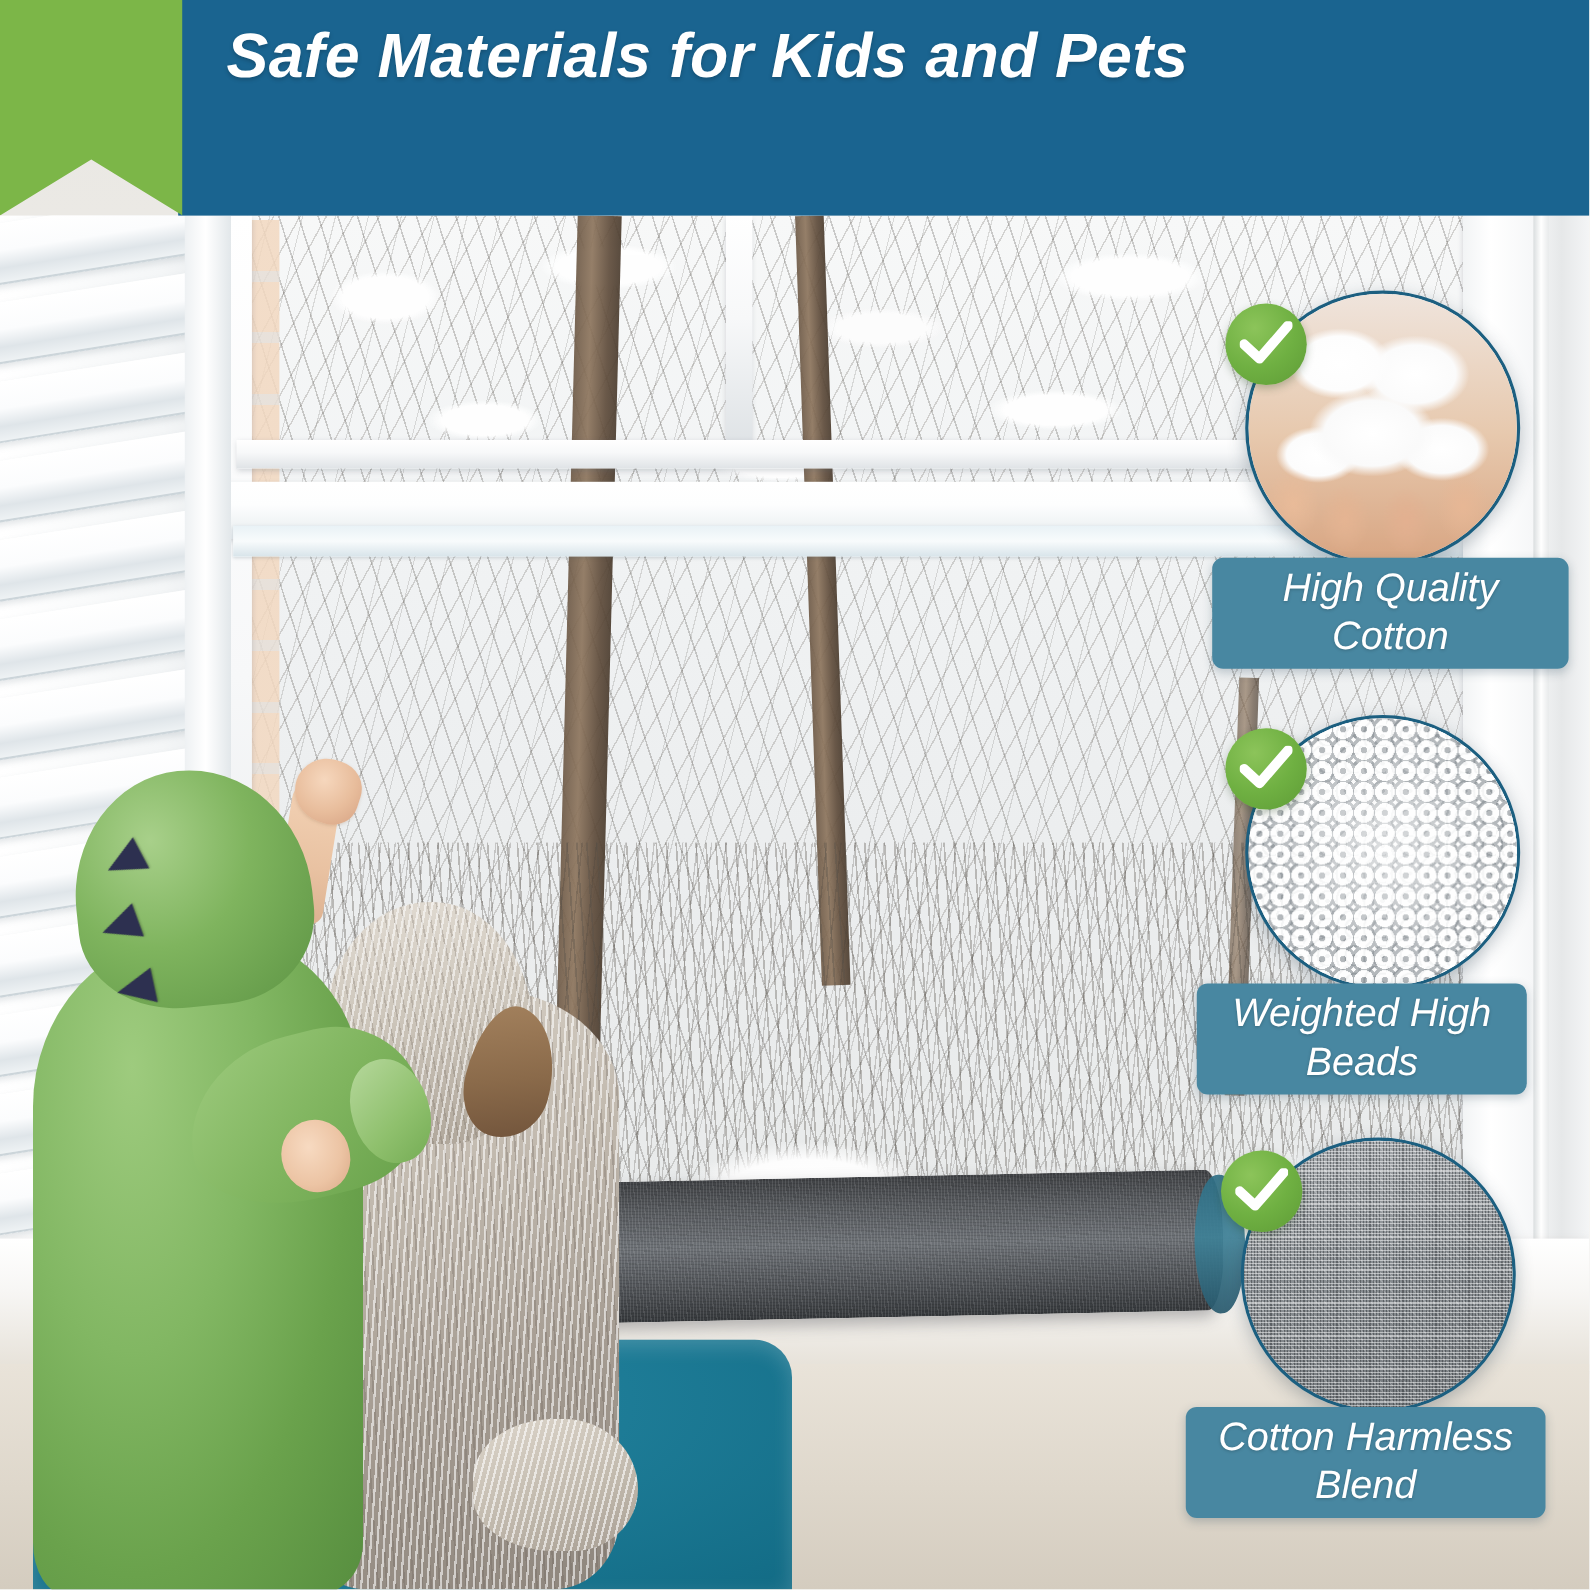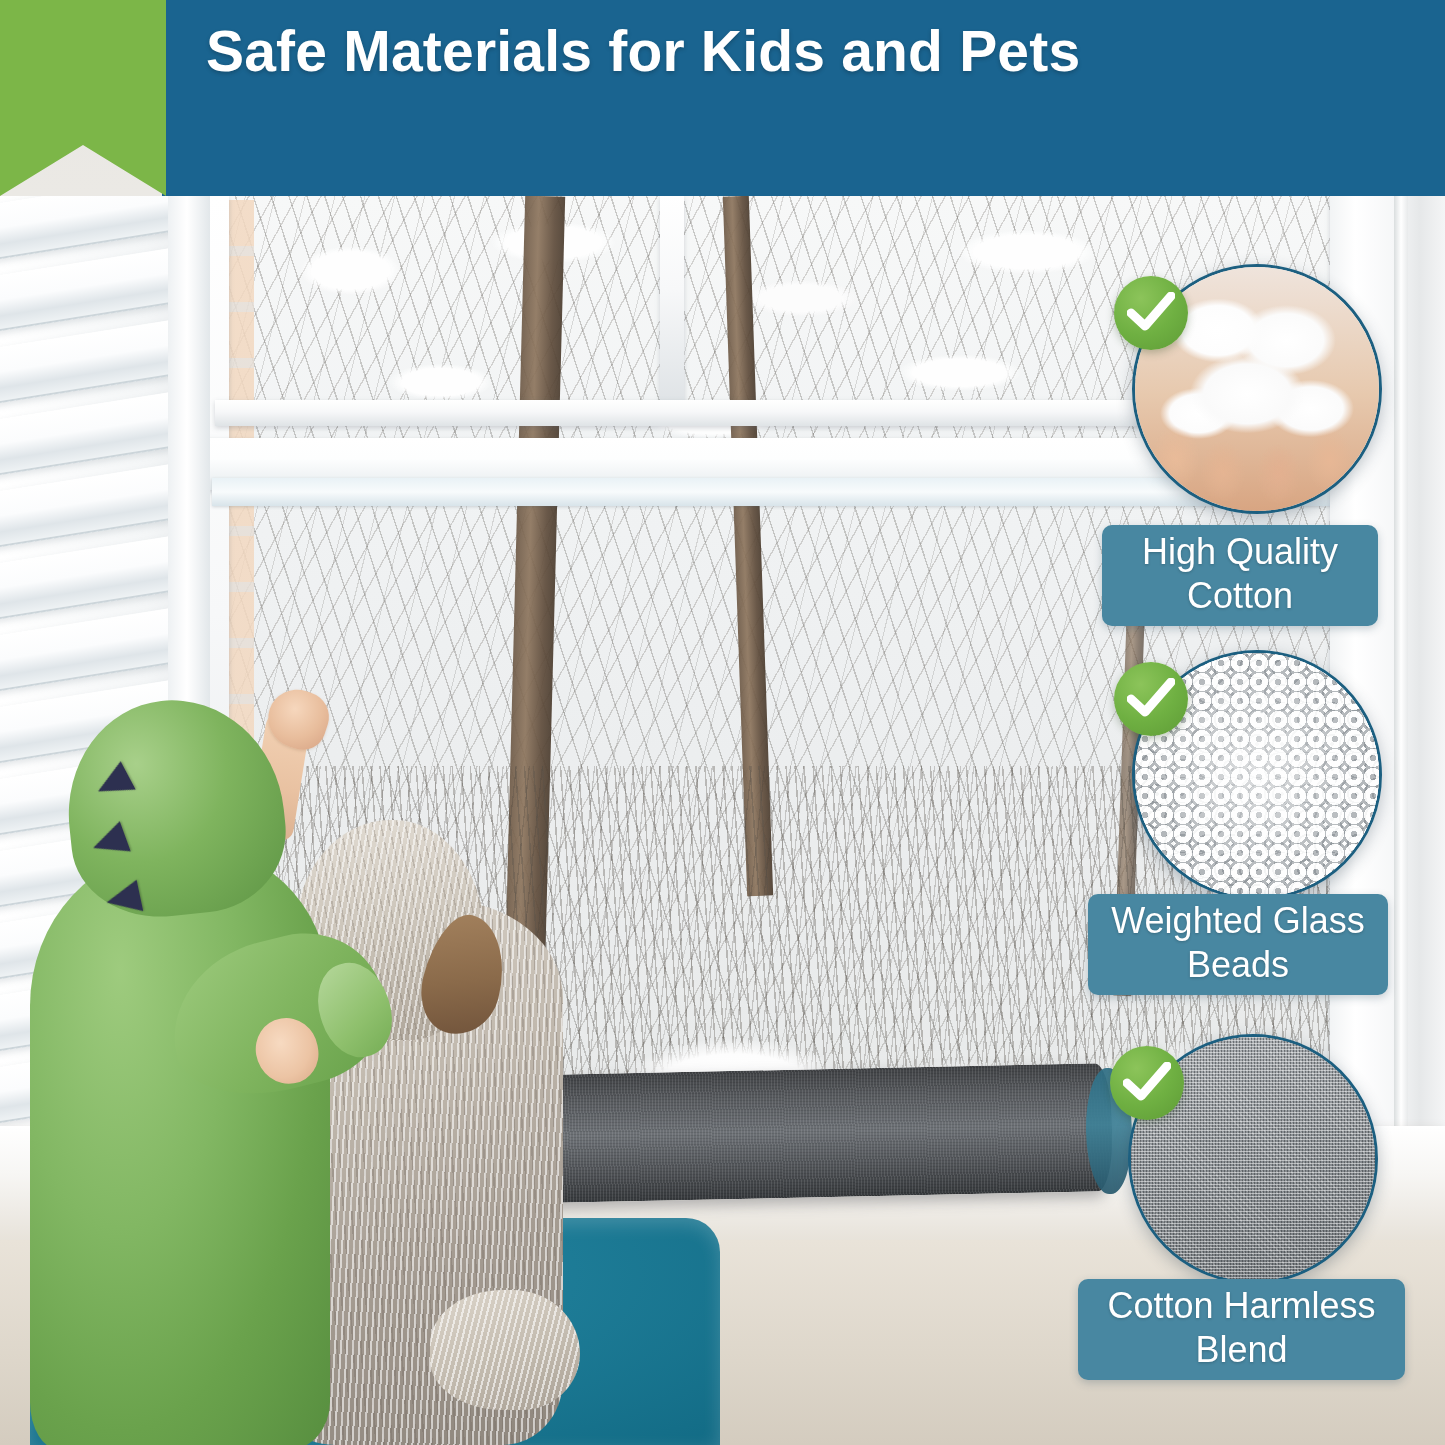--- a/index.html
+++ b/index.html
@@ -11,20 +11,21 @@
     font-family: "Liberation Sans", sans-serif;
     background: #ffffff;
   }
 
   #stage {
     position: relative;
     width: 1445px;
     height: 1445px;
     overflow: hidden;
     background: #f3f2ef;
+    font-style: italic;
   }
 
   
   .photo {
     position: absolute;
     inset: 0;
     overflow: hidden;
   }
 
   
@@ -440,21 +441,21 @@
     border-radius: 10px;
     color: #ffffff;
     text-align: center;
     font-size: 36px;
     line-height: 44px;
     padding: 5px 12px 8px;
     text-shadow: 0 1px 3px rgba(0,0,0,.22);
     z-index: 32;
     box-shadow: 0 3px 9px rgba(40,70,90,.25);
   }
-  .p1 { left: 1102px; top: 525px; width: 276px; }
+  .p1 { left: 1102px; top: 507px; width: 324px; }
   .p2 { left: 1088px; top: 894px; width: 300px; }
   .p3 { left: 1078px; top: 1279px; width: 327px; }
 </style>
 </head>
 <body>
 
 <div id="stage">
 
   <div class="photo">
     <div class="scene-base"></div>
@@ -551,21 +552,21 @@
 
   <div class="callout">
     <div class="callout-circle c2">
       <div class="fill-beads"></div>
     </div>
     <div class="check-badge cb2">
       <svg width="48" height="42" viewBox="0 0 48 42">
         <path d="M4 21 L18 34 L44 4" stroke="#ffffff" stroke-width="9" stroke-linecap="round" stroke-linejoin="round" fill="none"></path>
       </svg>
     </div>
-    <div class="pill p2">Weighted Glass Beads</div>
+    <div class="pill p2">Weighted High Beads</div>
   </div>
 
   <div class="callout">
     <div class="callout-circle c3">
       <div class="fill-fabric"></div>
     </div>
     <div class="check-badge cb3">
       <svg width="48" height="42" viewBox="0 0 48 42">
         <path d="M4 21 L18 34 L44 4" stroke="#ffffff" stroke-width="9" stroke-linecap="round" stroke-linejoin="round" fill="none"></path>
       </svg>

